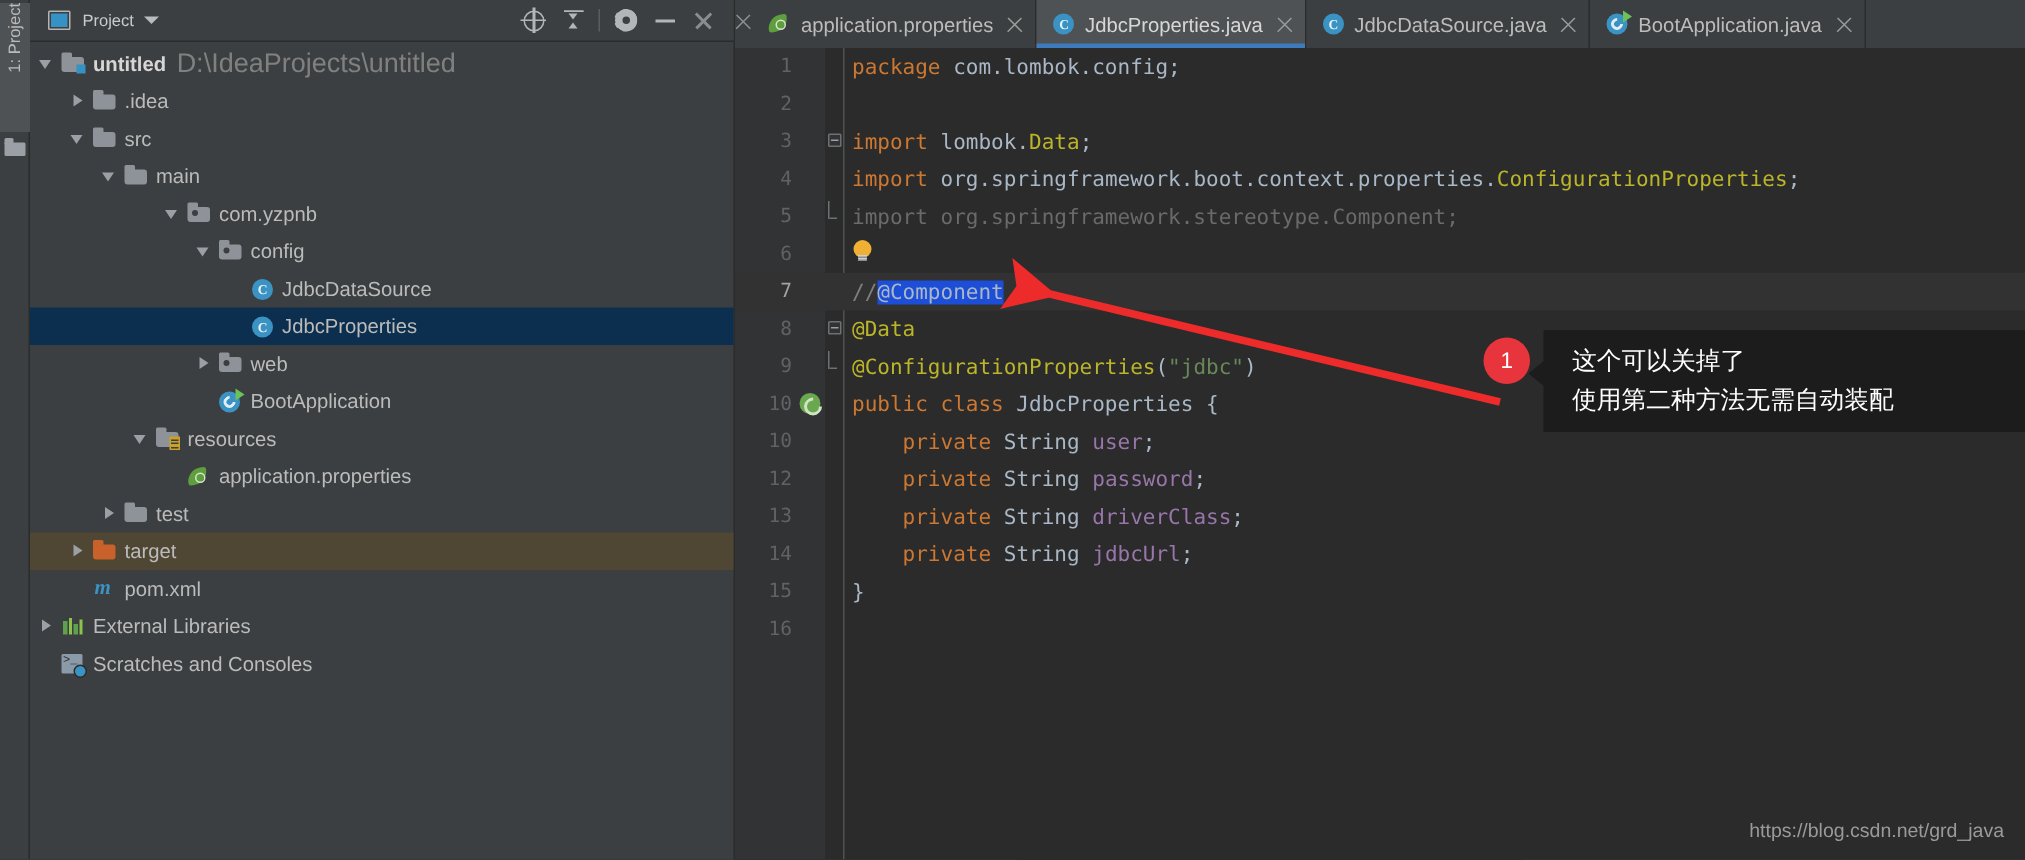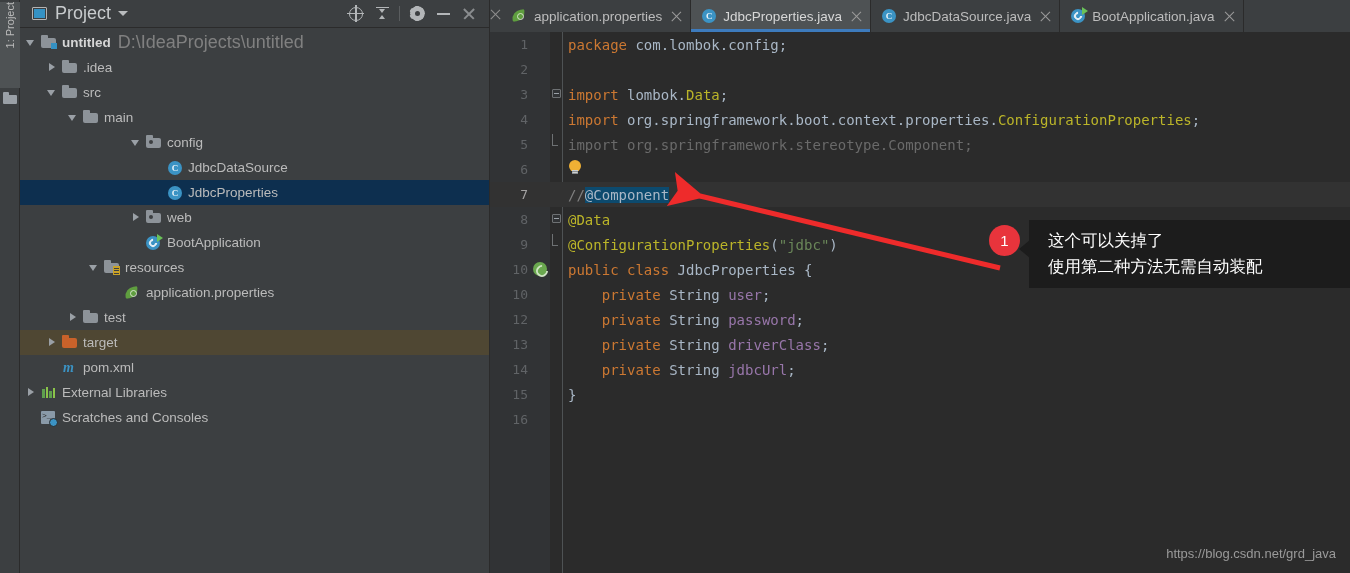--- a/index.html
+++ b/index.html
@@ -51,21 +51,21 @@
   .ph-icon {
     margin-left: 12px; width: 15px; height: 13px;
     border: 1px solid #b4b4b4; border-radius: 1px;
     background: #3c3f41; position: relative;
   }
   .ph-icon::after {
     content:''; position:absolute; left:1px; top:1px; right:1px; bottom:1px;
     background:#3592c4;
   }
   .ph-title {
-    margin-left: 8px; font-size: 18px; color: #c8cbcd;
+    margin-left: 8px; font-size: 11px; color: #c8cbcd;
   }
   .ph-caret {
     margin-left: 7px; width: 0; height: 0;
     border-left: 5px solid transparent; border-right: 5px solid transparent;
     border-top: 5px solid #b9bcbe;
   }
   .ph-tools { margin-left: auto; display: flex; align-items: center; gap: 0px; padding-right: 7px;}
   .ph-btn { width: 26px; height: 22px; display: flex; align-items: center; justify-content: center; cursor: default;}
   .icon-locate { width: 14px; height: 14px; border: 1.6px solid #b3b6b8; border-radius: 50%; position: relative;}
   .icon-locate::before { content:''; position:absolute; left:-3px; top:5.2px; width:17px; height:1.6px; background:#b3b6b8;}
@@ -173,21 +173,21 @@
 
   .kw   { color:#cc7832; }
   .plain{ color:#a9b7c6; }
   .cls  { color:#a9b7c6; }
   .ann  { color:#bbb529; }
   .str  { color:#6a8759; }
   .paren{ color:#a9b7c6; }
   .field{ color:#9876aa; }
   .gray { color:#6a6a6a; }
   .cmt  { color:#808080; }
-  .sel  { background:#0c4a6e; color:#a9b7c6; }
+  .sel  { background:#1d4ed8; color:#a9b7c6; }
   .static-f { color:#bbb529; }
   .lightbulb { position:absolute; left:78px; top:3px; width:14px; height:18px;}
   .lightbulb .blb { position:absolute; left:1px; top:0; width:12px; height:12px; border-radius:50%; background:#f0b034;}
   .lightbulb .nk { position:absolute; left:4px; top:10px; width:6px; height:4px; background:#cdd0d2; border-radius:0 0 2px 2px;}
   .lightbulb .nk i { position:absolute; left:0; width:6px; height:1px; background:#8a8d8f; display:block;}
   .lightbulb .nk i:nth-child(1){top:1px;} .lightbulb .nk i:nth-child(2){top:3px;}
 
   .watermark { position:absolute; right:14px; bottom:12px; font-size:13px; color:#9a9a9a;
     font-family:"Liberation Sans", sans-serif; }
 
@@ -288,20 +288,30 @@
           <span class="tlabel">src</span>
         </div>
         <div class="trow">
           <span style="display:inline-block;width:48px;flex:0 0 auto"></span>
           <span class="twist open"></span>
           <span class="ticon f-plain">
             <span class="tab"></span>
             <span class="body"></span>
           </span>
           <span class="tlabel">main</span>
+        </div>
+        <div class="trow">
+          <span style="display:inline-block;width:90px;flex:0 0 auto"></span>
+          <span class="twist open"></span>
+          <span class="ticon f-plain f-pkg">
+            <span class="tab"></span>
+            <span class="body"></span>
+            <span class="dot"></span>
+          </span>
+          <span class="tlabel">com.yzpnb</span>
         </div>
         <div class="trow">
           <span style="display:inline-block;width:111px;flex:0 0 auto"></span>
           <span class="twist open"></span>
           <span class="ticon f-plain f-pkg">
             <span class="tab"></span>
             <span class="body"></span>
             <span class="dot"></span>
           </span>
           <span class="tlabel">config</span>

